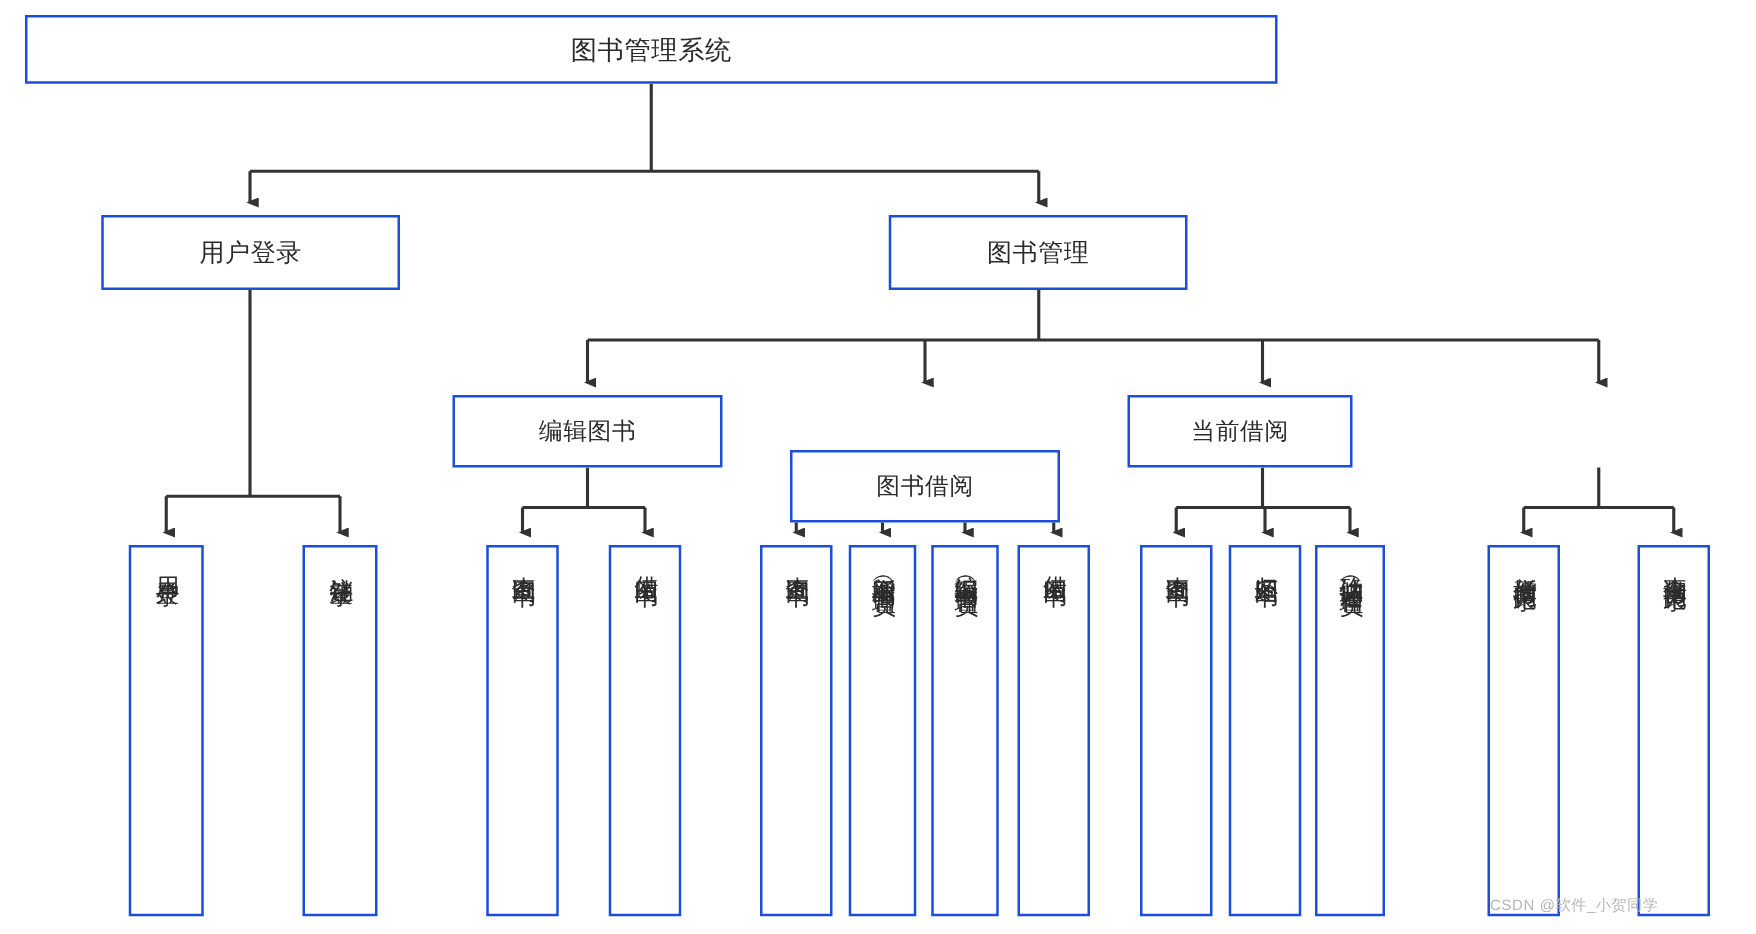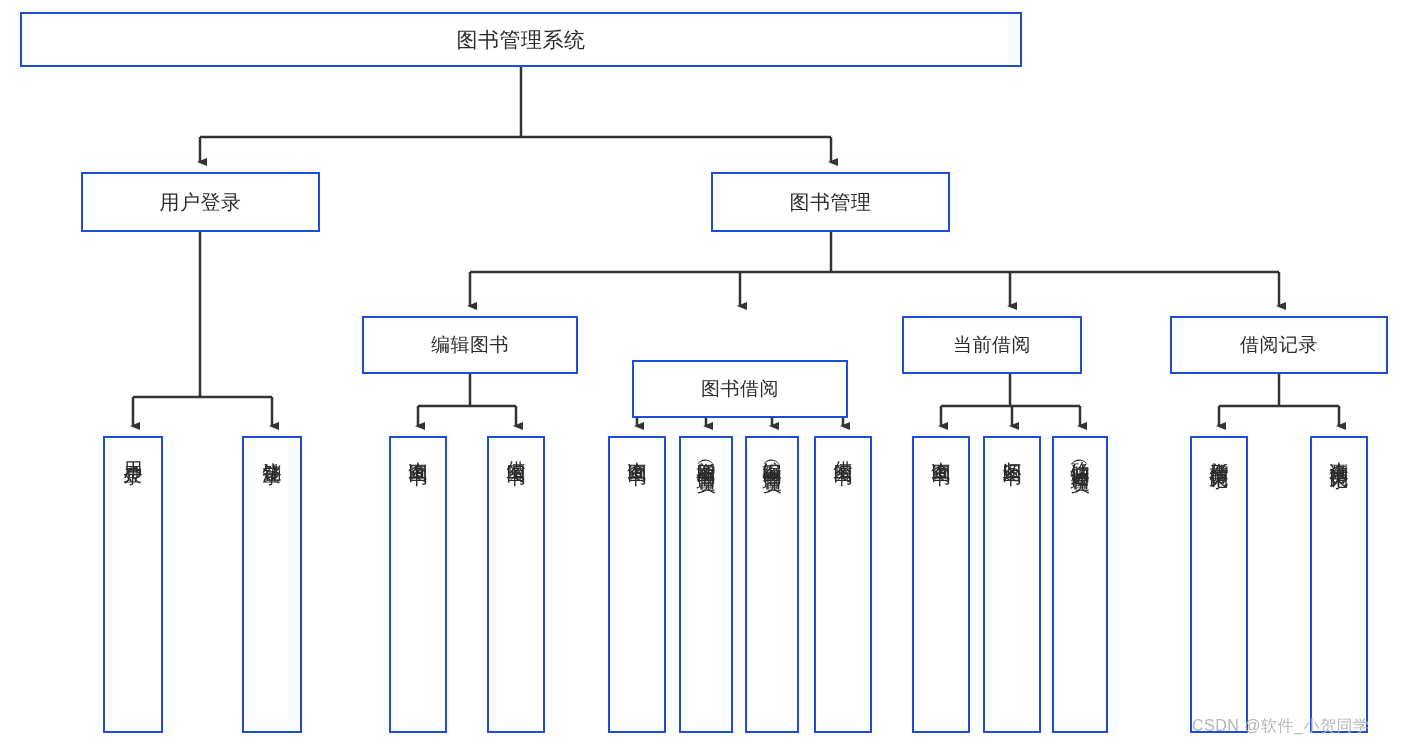--- a/index.html
+++ b/index.html
@@ -56,21 +56,21 @@
     line-height: 1.06;
     letter-spacing: 2px;
     white-space: nowrap;
     color: #2b2b2b;
   }
   .hlabel {
     white-space: nowrap;
   }
   .watermark {
     position: absolute;
-    font-size: 16px;
+    font-size: 12px;
     color: #b6b6b6;
     white-space: nowrap;
     letter-spacing: 0.5px;
   }
 </style>
 </head>
 <body>
 
 <div id="canvas">
 
@@ -137,23 +137,20 @@
 
   <div class="node level3" style="left:362px; top:316px; width:216px; height:58px;">
     <span class="hlabel">编辑图书</span>
   </div>
   <div class="node level3" style="left:632px; top:316px; width:216px; height:58px;margin-top:44px;">
     <span class="hlabel">图书借阅</span>
   </div>
   <div class="node level3" style="left:902px; top:316px; width:180px; height:58px;">
     <span class="hlabel">当前借阅</span>
   </div>
-  <div class="node level3" style="left:1170px; top:316px; width:218px; height:58px;">
-    <span class="hlabel">借阅记录</span>
-  </div>
 
   <div class="node leaf" style="left:103px; top:436px; width:60px; height:297px;">
     <span class="vlabel">用户登录</span>
   </div>
   <div class="node leaf" style="left:242px; top:436px; width:60px; height:297px;">
     <span class="vlabel">注销登录</span>
   </div>
   <div class="node leaf" style="left:389px; top:436px; width:58px; height:297px;">
     <span class="vlabel">查询图书</span>
   </div>

